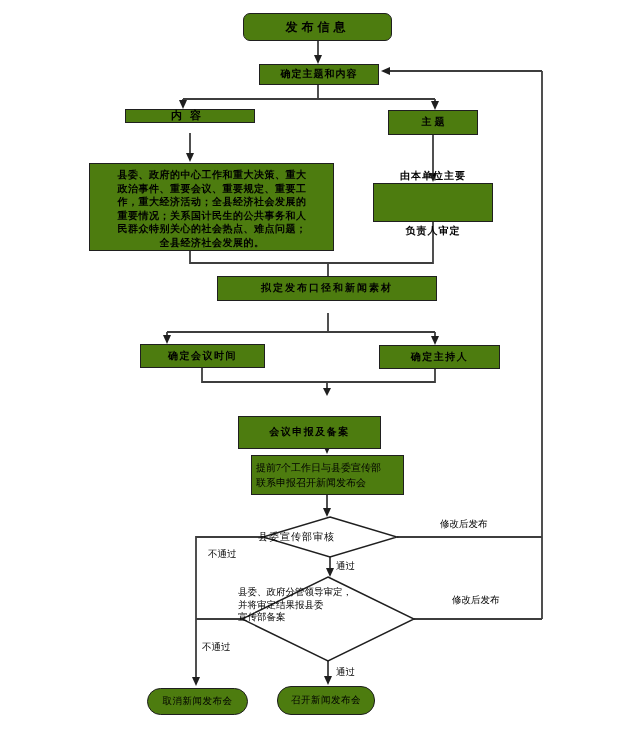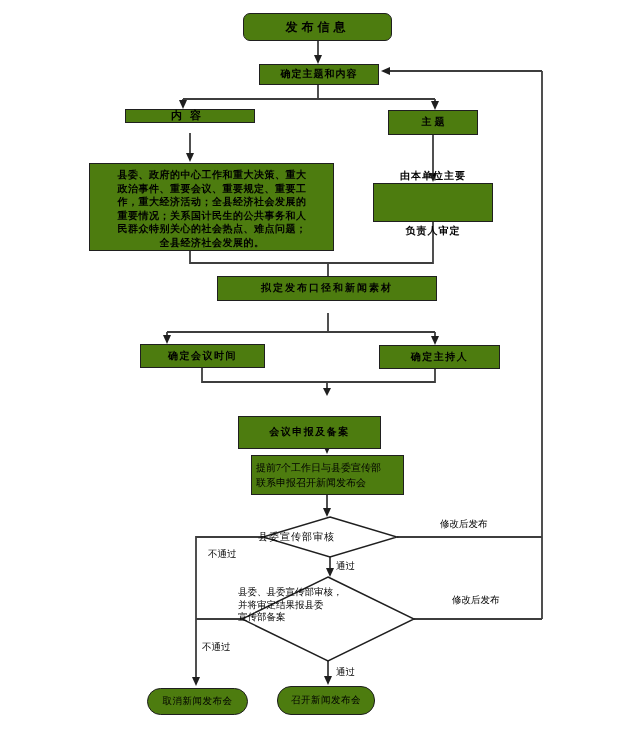--- a/index.html
+++ b/index.html
@@ -154,21 +154,21 @@
   <div class="node multiline" id="advance-apply" style="left:251px; top:455px; width:153px; height:40px; font-size:10px;">
     <span class="nowrap-line">提前7个工作日与县委宣传部</span>
     <span class="nowrap-line">联系申报召开新闻发布会</span>
   </div>
 
   <div class="dlabel" style="left:258px; top:530px; width:144px; font-size:10px; letter-spacing:1px;">
     <span>县委宣传部审核</span>
   </div>
 
   <div class="dlabel" style="left:238px; top:586px; width:180px; font-size:9.5px; line-height:12.5px;">
-    <div>县委、县委宣传部审核，</div>
+    <div>县委、政府分管领导审定，</div>
     <div>并将审定结果报县委</div>
     <div>宣传部备案</div>
   </div>
 
   <div class="node terminator" style="left:147px; top:688px; width:101px; height:27px; font-size:9.5px; letter-spacing:0.5px;">
     <span>取消新闻发布会</span>
   </div>
   <div class="node terminator" style="left:277px; top:686px; width:98px; height:29px; font-size:9.5px; letter-spacing:0.5px;">
     <span>召开新闻发布会</span>
   </div>

